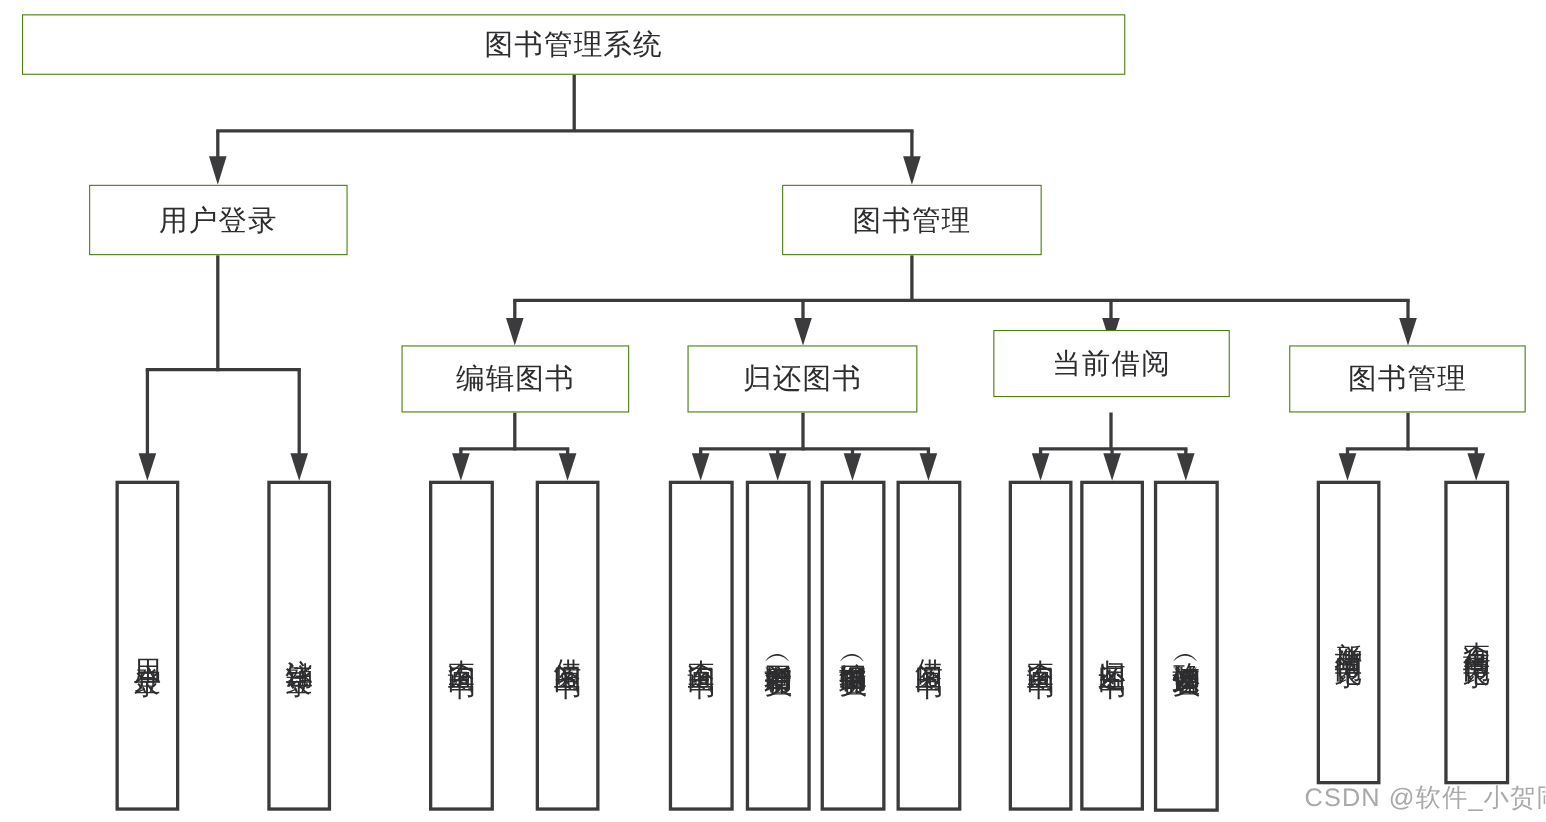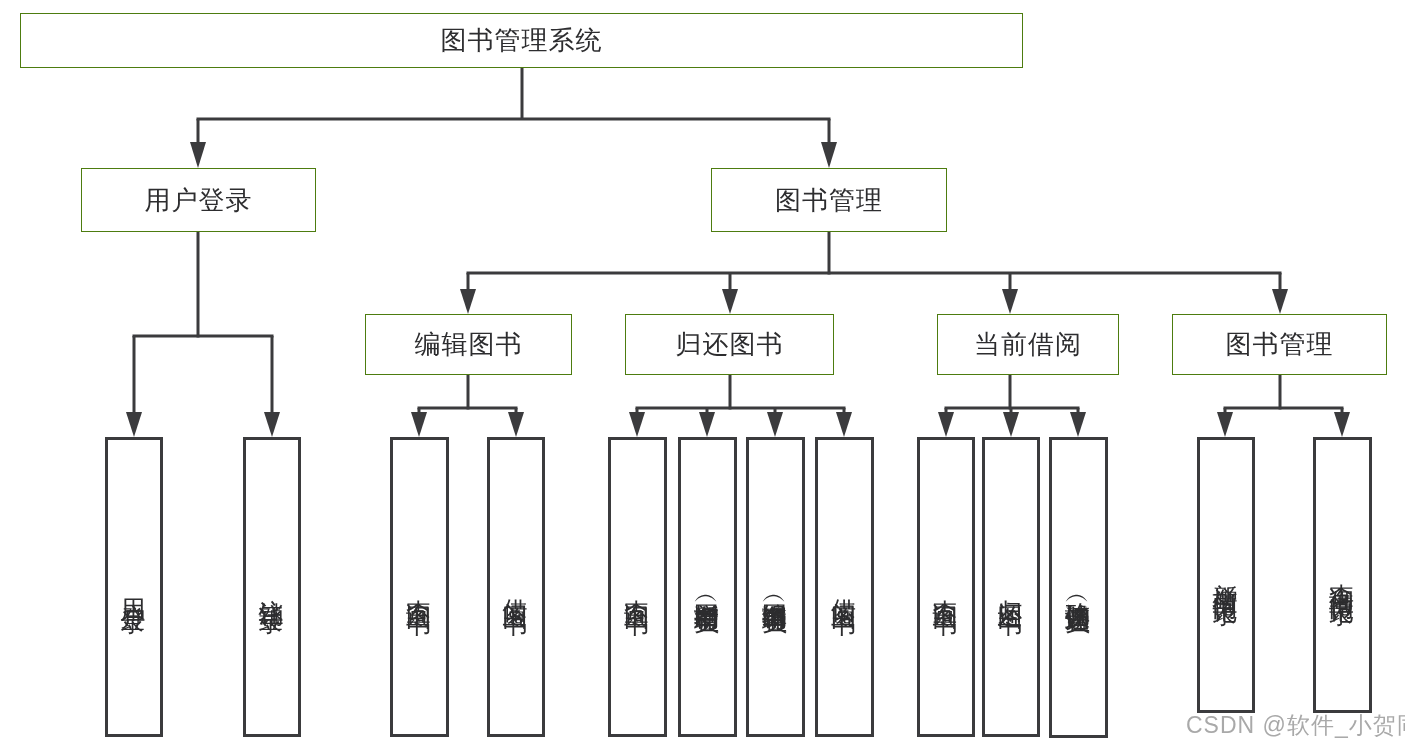--- a/index.html
+++ b/index.html
@@ -54,21 +54,21 @@
     white-space: nowrap;
   }
   
   .n-root   { left: 20px;  top: 13px;  width: 1003px; height: 55px; }
   
   .n-login  { left: 81px;  top: 168px; width: 235px; height: 64px; }
   .n-mgmt   { left: 711px; top: 168px; width: 236px; height: 64px; }
   
   .n-newbook { left: 365px;  top: 314px; width: 207px; height: 61px; }
   .n-borrow  { left: 625px;  top: 314px; width: 209px; height: 61px; }
-  .n-current { left: 903px;  top: 314px; width: 182px; height: 61px; margin-left: 34px; }
+  .n-current { left: 903px;  top: 300px; width: 215px; height: 61px; }
   .n-records { left: 1172px; top: 314px; width: 215px; height: 61px; }
   
   .l-g1a { left: 105px;  top: 437px; width: 58px; height: 300px; }
   .l-g1b { left: 243px;  top: 437px; width: 58px; height: 300px; }
   .l-g2a { left: 390px;  top: 437px; width: 59px; height: 300px; }
   .l-g2b { left: 487px;  top: 437px; width: 58px; height: 300px; }
   .l-g3a { left: 608px;  top: 437px; width: 59px; height: 300px; }
   .l-g3b { left: 678px;  top: 437px; width: 59px; height: 300px; }
   .l-g3c { left: 746px;  top: 437px; width: 59px; height: 300px; }
   .l-g3d { left: 815px;  top: 437px; width: 59px; height: 300px; }

